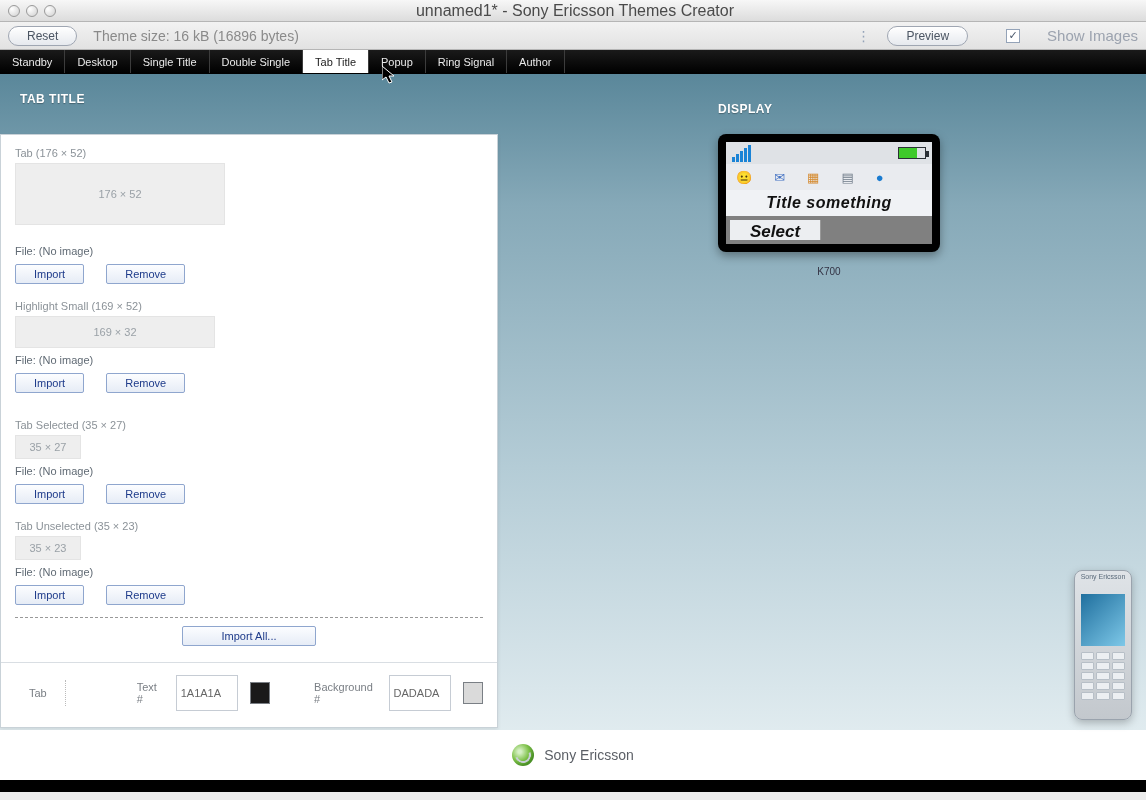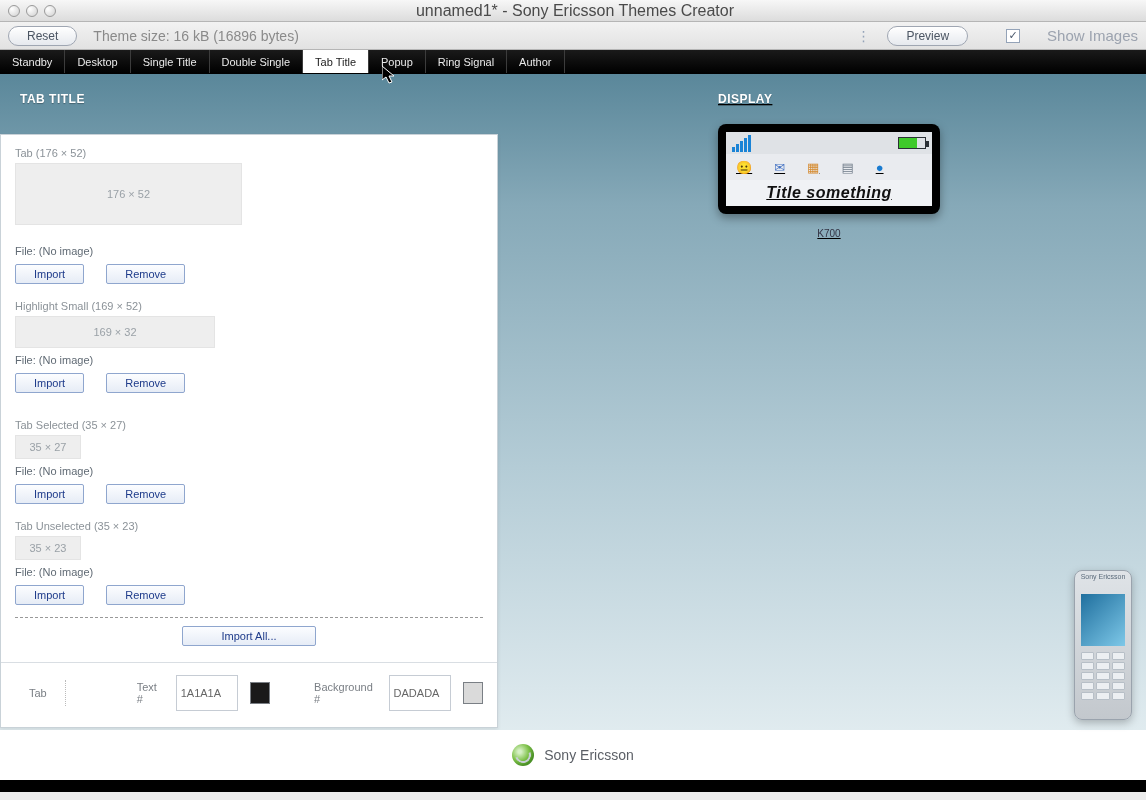--- a/index.html
+++ b/index.html
@@ -88,21 +88,21 @@
     background:#fff; border:1px solid #c9d2d8;
     box-shadow: 0 2px 4px rgba(0,0,0,.08);
   }
   .panel-body { display:flex; padding:10px 14px; gap:24px; font-size:11px; color:#7a7f85;flex-direction:column;}
   .col { display:flex; flex-direction:column; gap:4px; flex:1;}
   .swatch-box {
     background:#eeeeee; border:1px solid #e4e4e4;
     display:flex; align-items:center; justify-content:center;
     color:#9aa1a7; font-size:11px;
   }
-  .sw-large { width:227px; height:62px; }
+  .sw-large { width:210px; height:62px; }
   .sw-med   { width:200px; height:32px; }
   .sw-small { width:66px; height:24px; }
   .lbl { color:#8b9298; margin-top:2px; }
   .file-row { color:#606a74; margin-top:2px; }
   .btnrow { display:flex; gap:22px; margin-top:3px; }
   .win-btn {
     height:20px; padding:0 18px; font-size:11px;
     color:#1d3a8a;
     background: linear-gradient(#fcfdff, #e6ecf6);
     border:1px solid #8fa6ce; border-radius:2px;
@@ -120,21 +120,21 @@
   .hex-input {
     width:62px; height:36px; border:1px solid #c6ccd4; padding:0 4px;
     font-size:11px; color:#666; text-align:left;
   }
   .colorchip {
     width:22px; height:22px; border:1px solid #7a7f85;
   }
   .vdots { width:2px; height:26px; border-left:1px dotted #bbb; margin:0 6px;}
 
   
-  .display-area { position:absolute; left:718px; top:18px;text-decoration:underline; }
+  .display-area { position:absolute; left:718px; top:28px; }
   .phone {
     width: 222px; margin-top:18px;
     background:#000; border-radius:8px; padding:8px;
     box-shadow: 0 4px 10px rgba(0,0,0,.35);
   }
   .screen {
     width:100%; background:#7f7f7f;
     display:flex; flex-direction:column;
   }
   .statusbar {
@@ -323,20 +323,23 @@
             </div>
         </div>
         <div class="appicons">
           <span>😐</span>
           <span style="color:#4573c4">✉</span>
           <span style="color:#d58a2e">▦</span>
           <span style="color:#6f7b88">▤</span>
           <span style="color:#1a7bd0">●</span>
         </div>
         <div class="title-row">Title something</div>
+        <div class="select-row">
+          <div class="select-btn">Select</div>
+        </div>
       </div>
     </div>
     <div class="model-lbl">K700</div>
   </div>
 
   <div class="phone-mini">
     <div class="mini-label">Sony Ericsson</div>
     <div class="mini-scr"></div>
     <div class="keys">
       <span></span>

